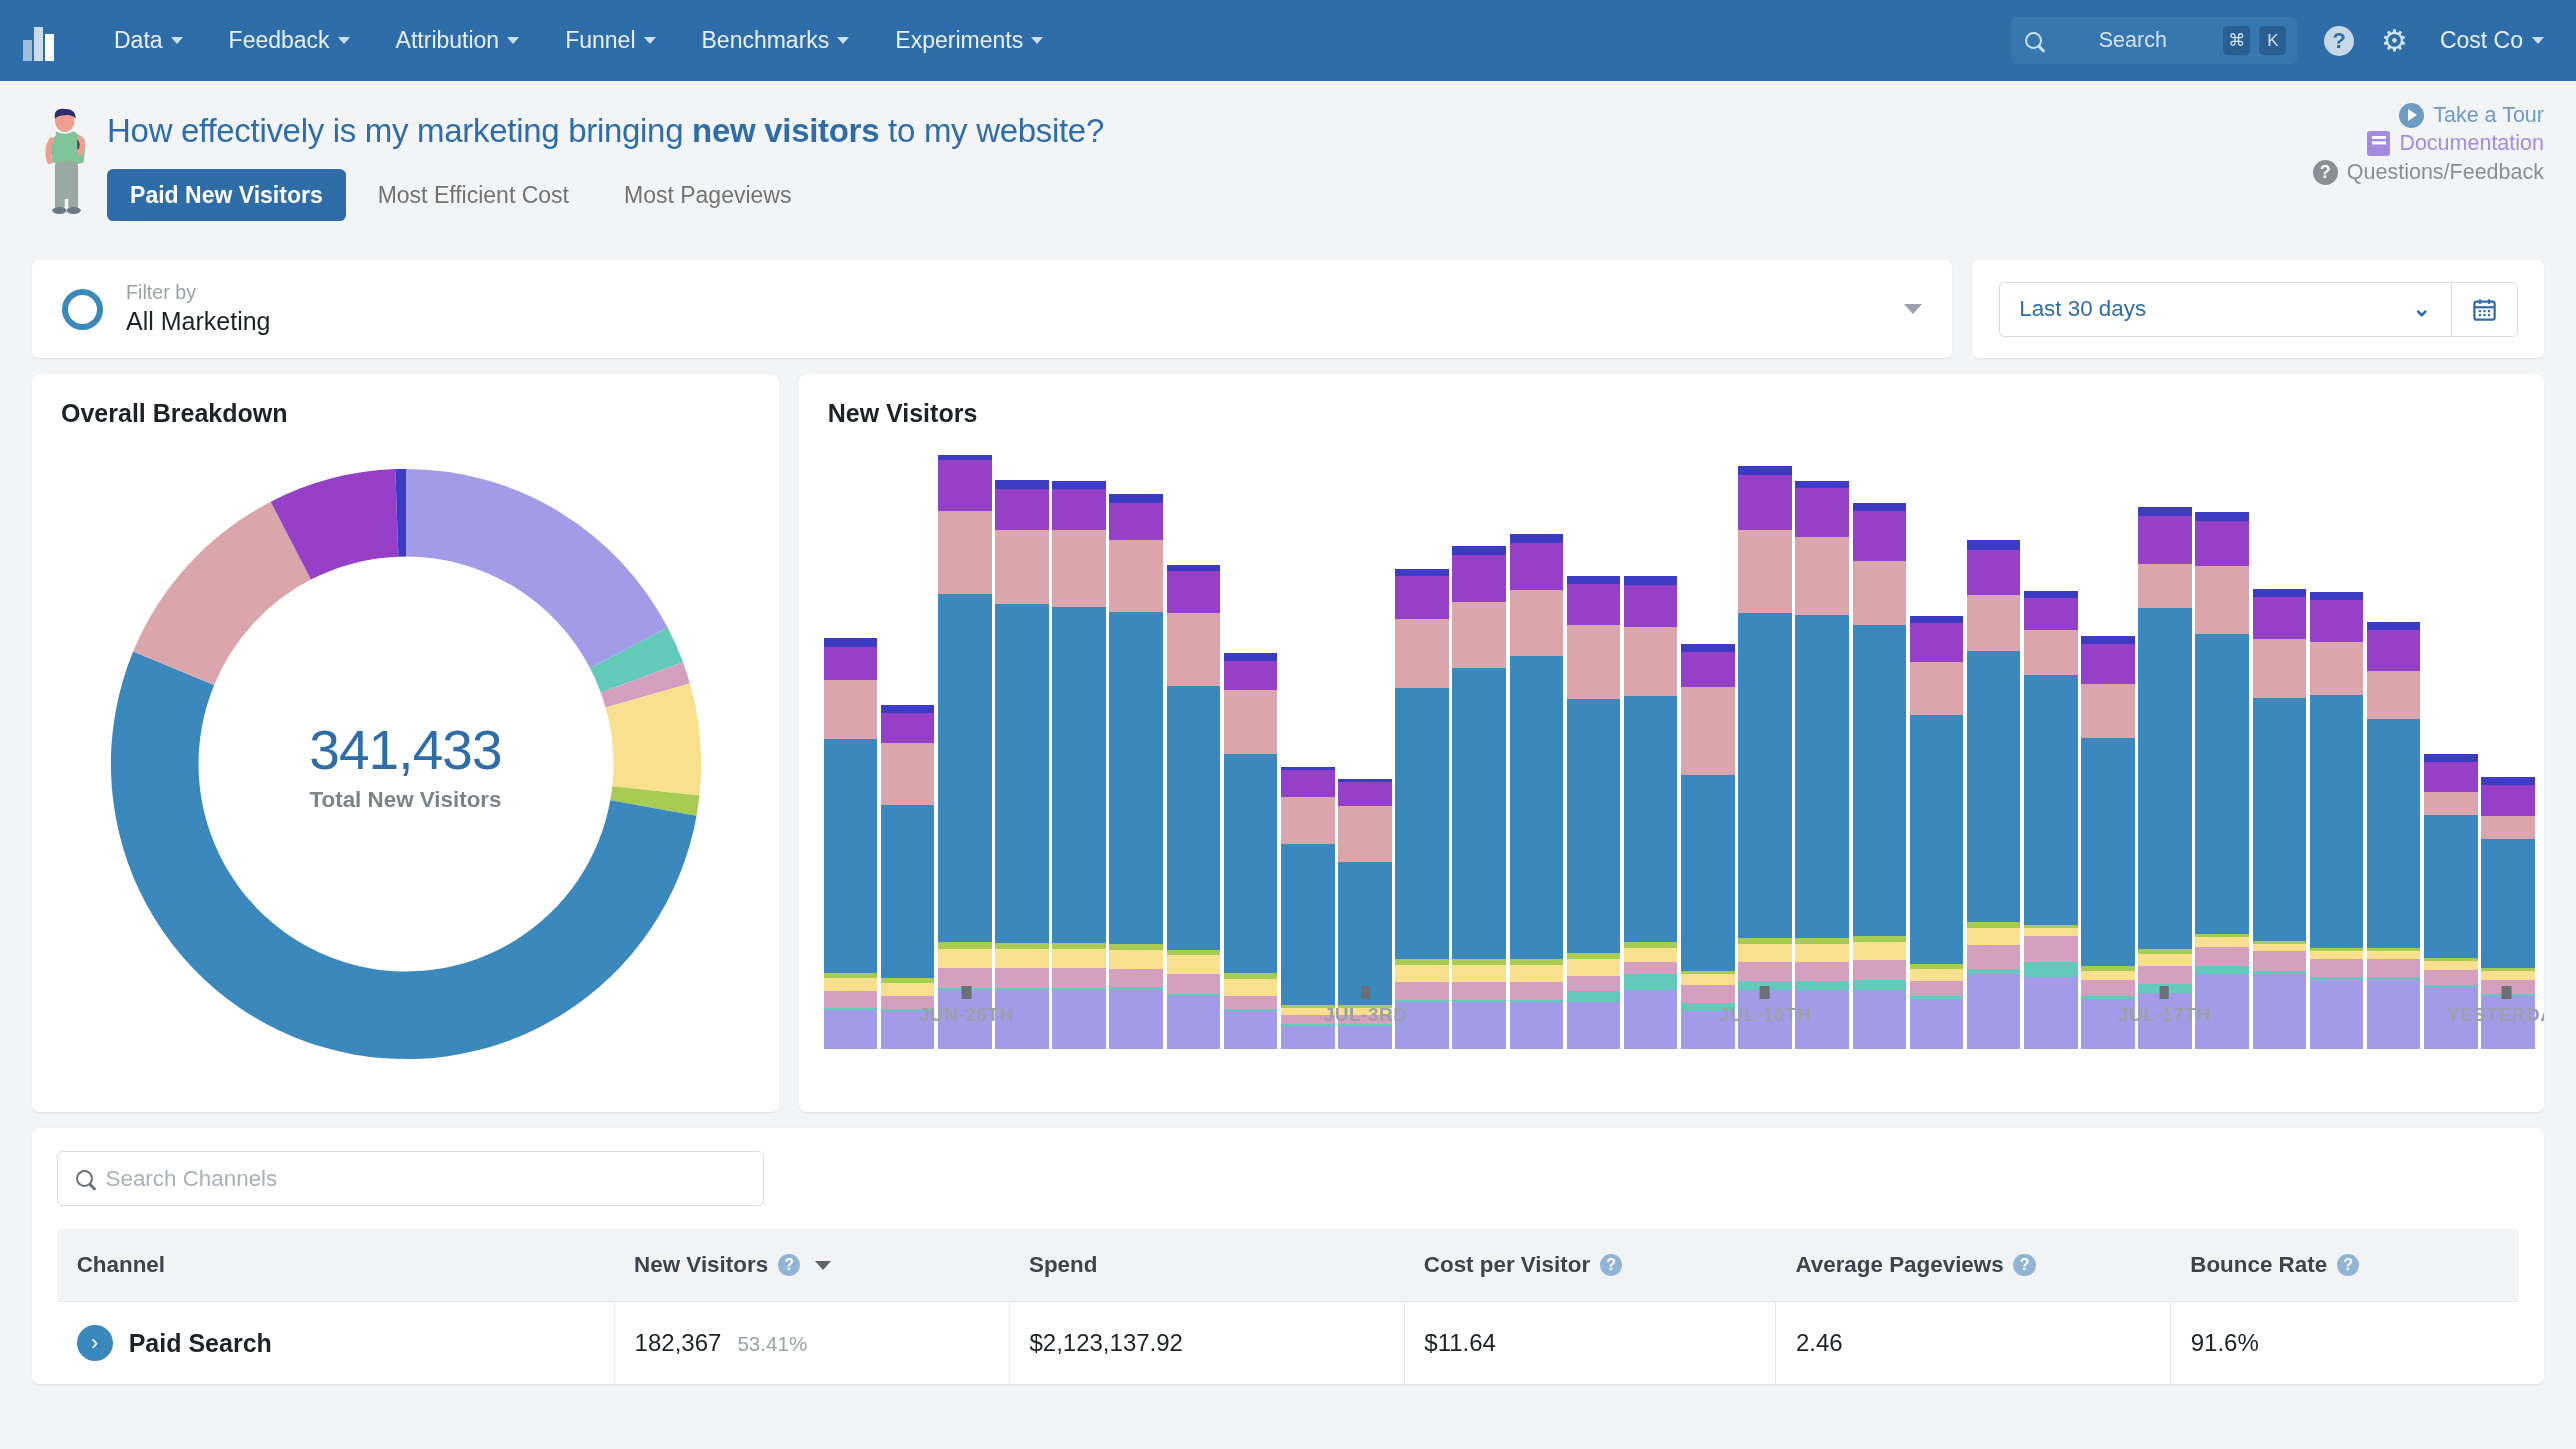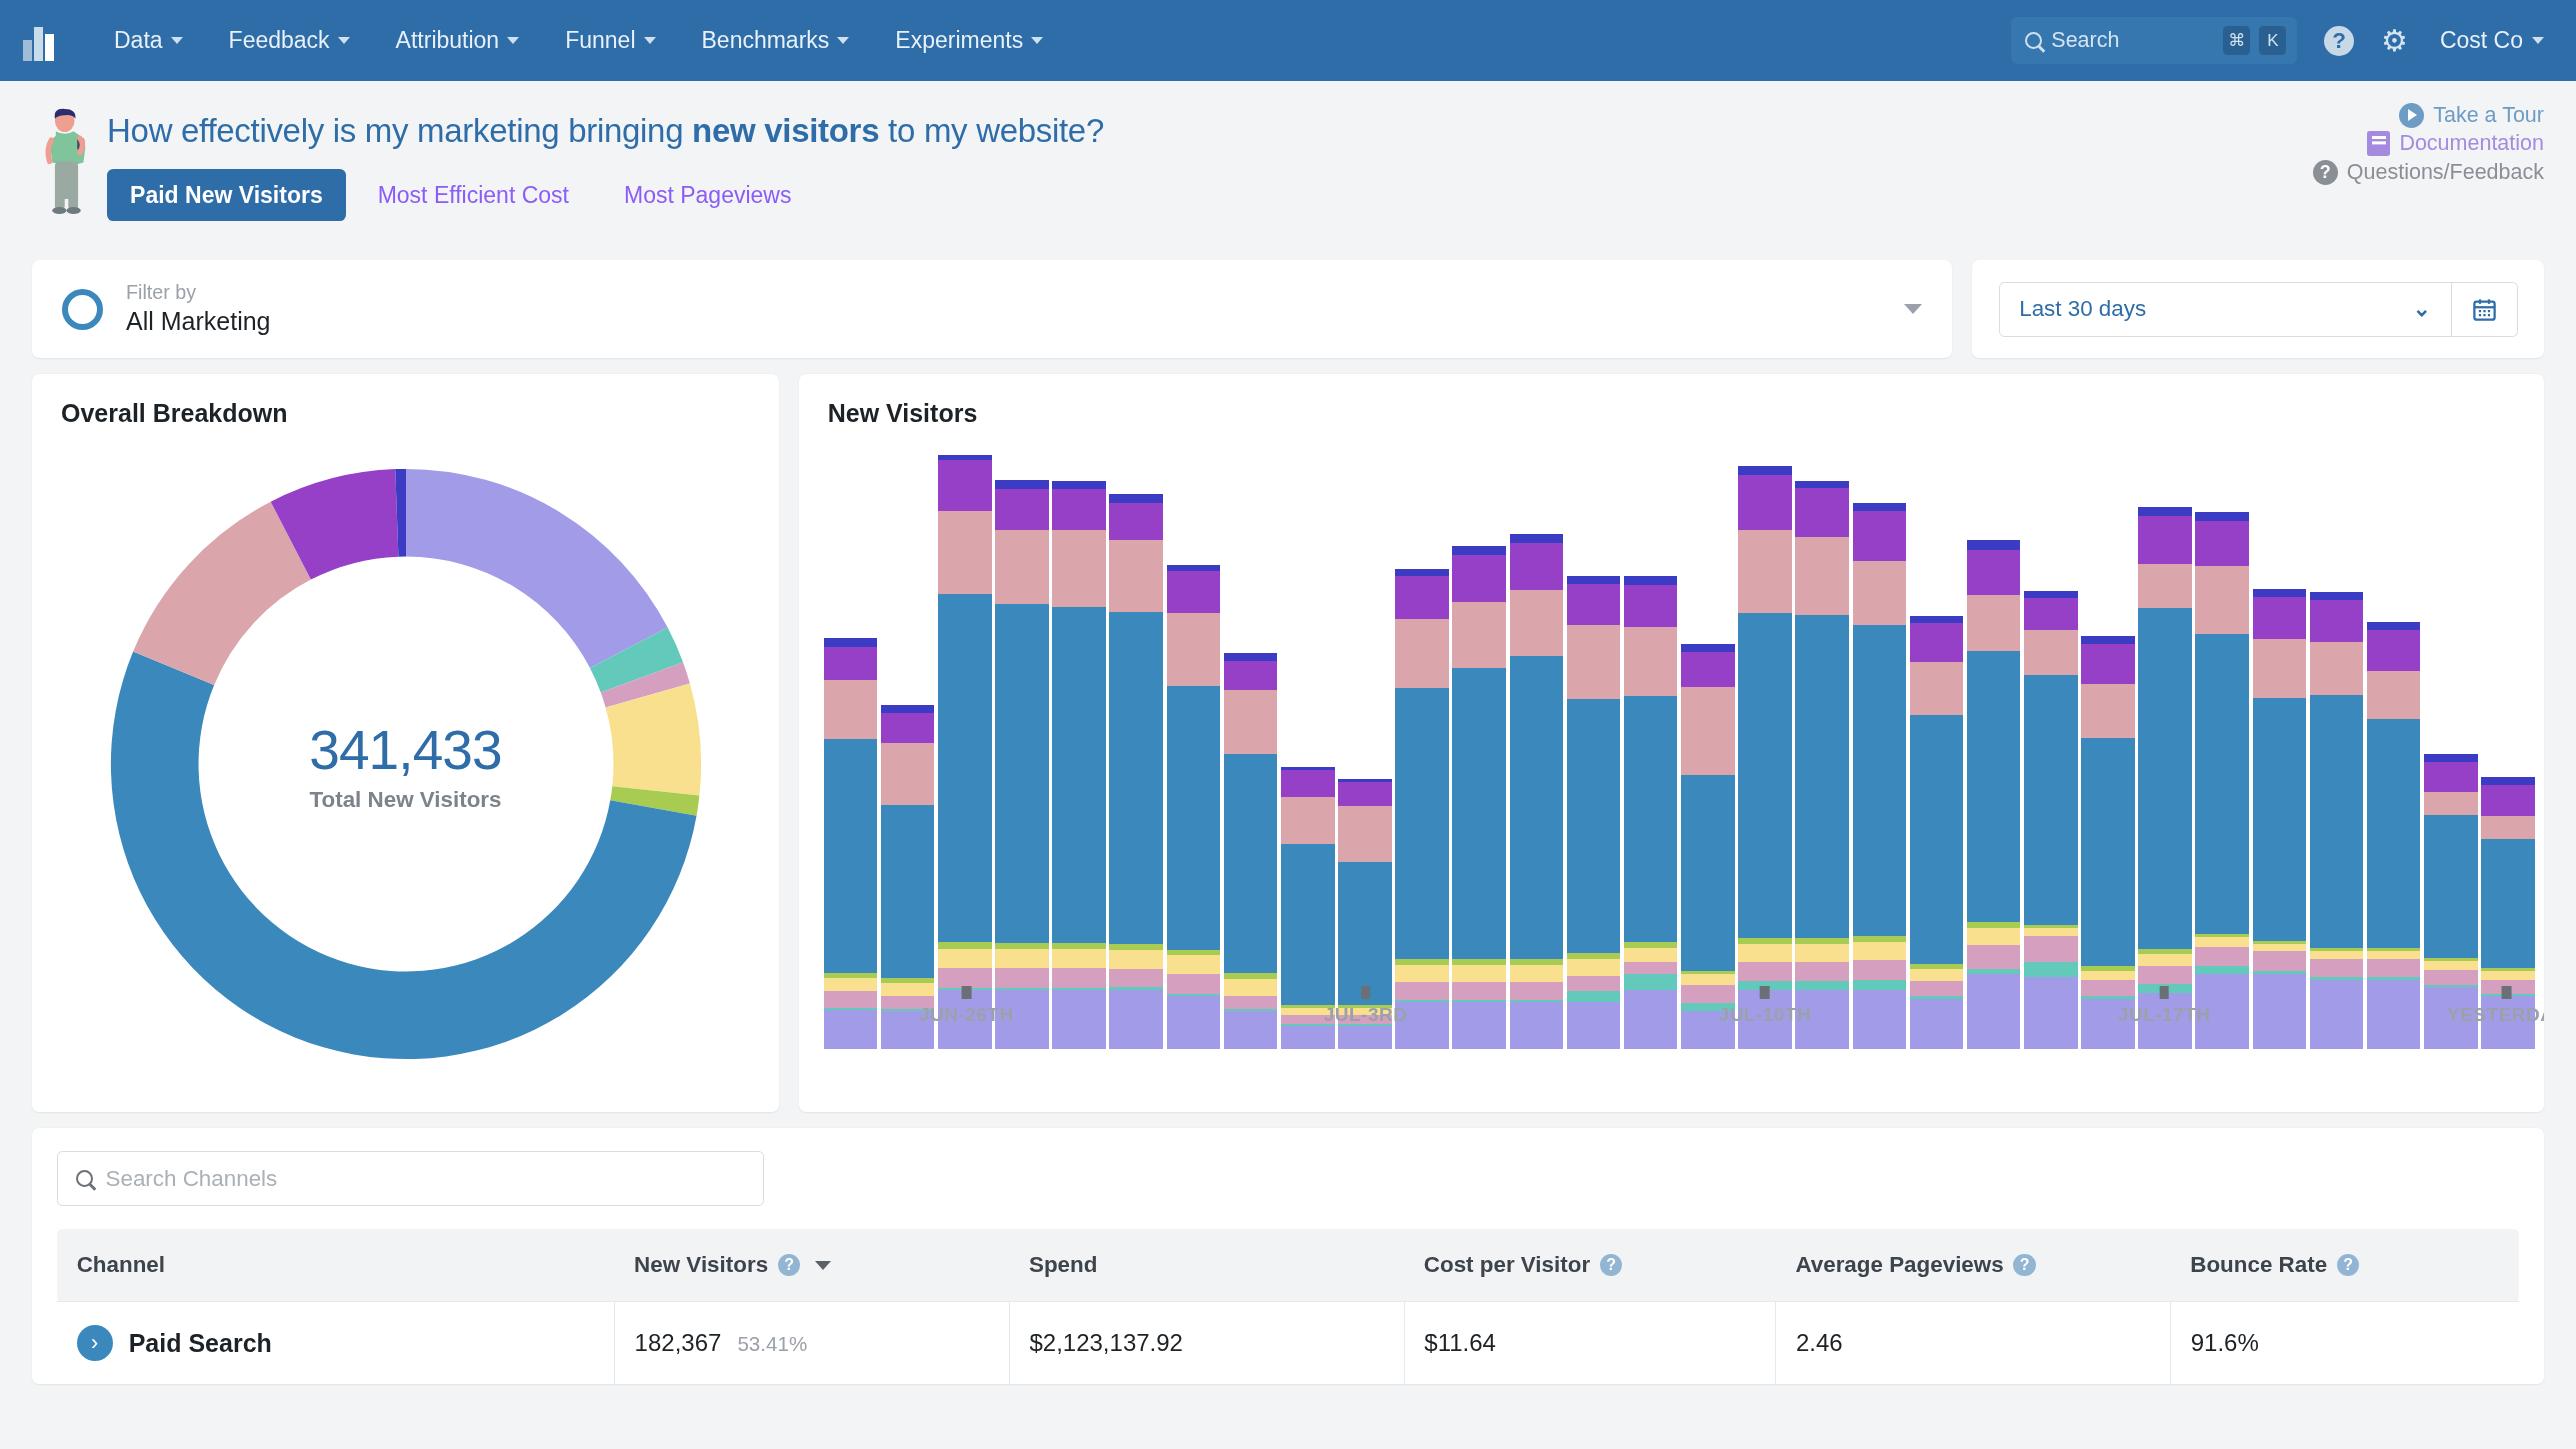--- a/index.html
+++ b/index.html
@@ -7,21 +7,21 @@
     width: 2576px; height: 1449px;
     font-family: "Liberation Sans", sans-serif;
     background: #f2f4f6;
     overflow: hidden;
   }
 
   
   .topnav {
     height: 81px; background: #2e6da8;
     display: flex; align-items: center;
-    padding: 0 32px 0 23px; gap: 0;
+    padding: 0 32px 0 23px; gap: 0; text-align: center;
   }
   .logo { width: 36px; height: 41px; display: flex; align-items: flex-end; gap: 1.8px; margin-right: 32px; }
   .logo i { display: block; width: 9px; background: #bdd3e6; }
   .logo i:nth-child(1){ height: 21.5px; background:#9fbdd8;}
   .logo i:nth-child(2){ height: 34px; background:#c9dcea;}
   .logo i:nth-child(3){ height: 27px; background:#ffffff;}
   .navitem {
     color: #e8f0f8; font-size: 23px; padding: 0 23px;
     display: flex; align-items: center; gap: 8px; height: 81px; cursor: pointer;
     white-space: nowrap;
@@ -43,21 +43,21 @@
   .account { color: #e8f0f8; font-size: 23px; margin-left: 32px; display:flex; align-items:center; gap:9px; cursor:pointer; }
 
   
   .header { background:#f2f4f6; padding: 18px 32px 0 32px; position: relative; height: 179px; }
   .header-row { display: flex; align-items: flex-start; }
   .avatar { width: 59px; height: 107px; position: relative; margin: 9px 10.7px 0 5.4px; flex: none; }
   .hd-main { padding-top: 12.5px; }
   .q-title { font-size: 33px; color: #2e6da8; font-weight: normal; letter-spacing: -0.3px; }
   .q-title b { font-weight: bold; }
   .tabs { display: flex; align-items: center; gap: 9px; margin-top: 19.7px; }
-  .tab { font-size: 23px; color: #8b5cf6; padding: 12.5px 23px; border-radius: 6.3px; cursor: pointer; white-space: nowrap;}
+  .tab { font-size: 23px; color: #737373; padding: 12.5px 23px; border-radius: 6.3px; cursor: pointer; white-space: nowrap;}
   .tab.active { background: #2e6da8; color: #fff; font-weight: bold; }
   .helplinks { position: absolute; right: 32px; top: 21.5px; text-align: right; }
   .hl { display: flex; align-items: center; justify-content: flex-end; gap: 9px; margin-bottom: 3.6px; cursor: pointer; }
   .hl span.t { font-size: 21.5px; }
   .hl-tour span.t { color: #6d9cc4; }
   .hl-doc span.t { color: #a48be0; }
   .hl-q span.t { color: #8a8f96; }
   .play { width: 25px; height: 25px; border-radius: 50%; background: #6d9cc4; position: relative; }
   .play:after { content:''; position:absolute; left:9px; top:6.3px; border-left:9px solid #fff;
                 border-top:6.3px solid transparent; border-bottom:6.3px solid transparent; }

